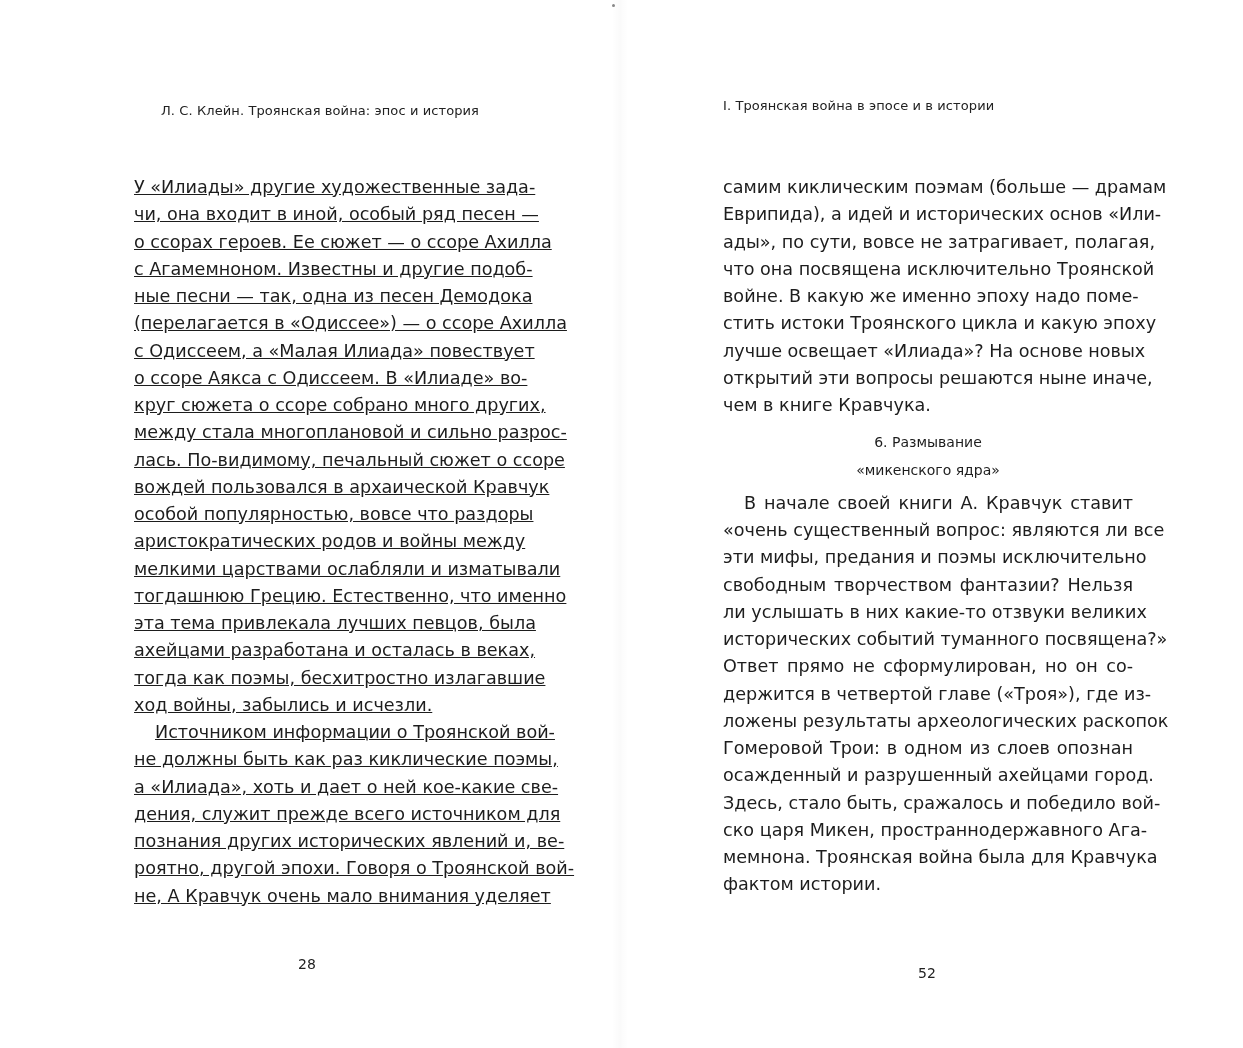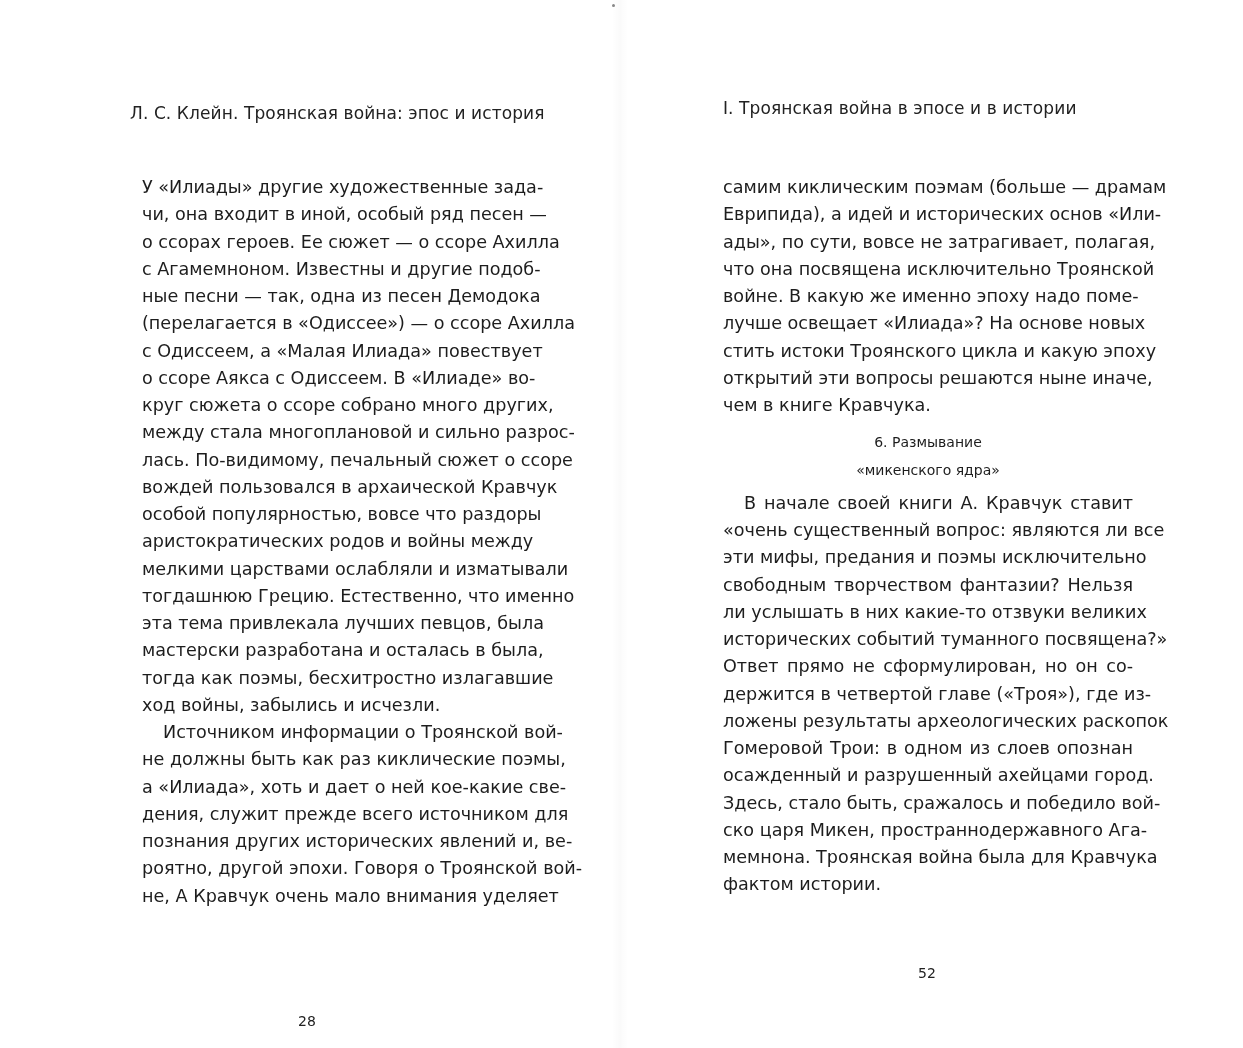--- a/index.html
+++ b/index.html
@@ -10,39 +10,39 @@
   .spread { position: absolute; inset: 0; }
   .page { position: absolute; top: 0; height: 1048px; }
   .page.left { left: 0; width: 620px; }
   .page.right { left: 620px; width: 623px; }
   .gutter {
     position: absolute; left: 612px; top: 0; width: 16px; height: 1048px;
     background: linear-gradient(to right, rgba(0,0,0,0) 0%, rgba(0,0,0,0.02) 50%, rgba(0,0,0,0) 100%);
   }
   .spine-mark { position: absolute; left: 612px; top: 4px; width: 3px; height: 3px; background: #888; border-radius: 50%; }
   .running-head {
-    position: absolute; font-size: 17px; letter-spacing: 0.1px; white-space: nowrap; color: #222;
+    position: absolute; font-size: 13px; letter-spacing: 0.1px; white-space: nowrap; color: #222;
   }
   .left .running-head { left: 130px; top: 103px; width: 380px; text-align: center; }
   .right .running-head { left: 103px; top: 98px; width: 410px; text-align: left; }
   .textblock { position: absolute; font-size: 17.6px; line-height: 27.25px; }
-  .left .textblock { left: 142px; top: 174px; width: 381px; }
+  .left .textblock { left: 134px; top: 174px; width: 381px; text-decoration: underline; }
   .right .textblock { left: 103px; top: 174px; width: 410px; }
   .line {
     display: block; white-space: nowrap; text-align: justify; text-align-last: justify;
     height: 27.25px; overflow: visible;
   }
   .line.last { text-align-last: left; }
   .line.indent { padding-left: 21px; }
   .line.center { text-align: center; text-align-last: center; }
   .heading .line { font-size: 14px; }
   .gap-head-top { height: 10px; }
   .gap-head-bottom { height: 6px; }
   .page-number { position: absolute; font-size: 14px; color: #222; }
-  .left .page-number { left: 298px; top: 1013px; }
+  .left .page-number { left: 298px; top: 956px; }
   .right .page-number { left: 298px; top: 965px; }
 </style>
 </head>
 <body>
 
 <div class="spread">
   <div class="gutter"></div>
   <div class="spine-mark"></div>
 
   <section class="page left">
@@ -59,21 +59,21 @@
           <span class="line">о ссоре Аякса с Одиссеем. В «Илиаде» во-</span>
           <span class="line">круг сюжета о ссоре собрано много других,</span>
           <span class="line">между стала многоплановой и сильно разрос-</span>
           <span class="line">лась. По-видимому, печальный сюжет о ссоре</span>
           <span class="line">вождей пользовался в архаической Кравчук</span>
           <span class="line">особой популярностью, вовсе что раздоры</span>
           <span class="line">аристократических родов и войны между</span>
           <span class="line">мелкими царствами ослабляли и изматывали</span>
           <span class="line">тогдашнюю Грецию. Естественно, что именно</span>
           <span class="line">эта тема привлекала лучших певцов, была</span>
-          <span class="line">мастерски разработана и осталась в была,</span>
+          <span class="line">ахейцами разработана и осталась в веках,</span>
           <span class="line">тогда как поэмы, бесхитростно излагавшие</span>
           <span class="line last">ход войны, забылись и исчезли.</span>
         </div>
         <div>
           <span class="line indent">Источником информации о Троянской вой-</span>
           <span class="line">не должны быть как раз киклические поэмы,</span>
           <span class="line">а «Илиада», хоть и дает о ней кое-какие све-</span>
           <span class="line">дения, служит прежде всего источником для</span>
           <span class="line">познания других исторических явлений и, ве-</span>
           <span class="line">роятно, другой эпохи. Говоря о Троянской вой-</span>
@@ -85,22 +85,22 @@
 
   <section class="page right">
     <div class="running-head">I. Троянская война в эпосе и в истории</div>
     <div class="textblock" id="right-text">
         <div>
           <span class="line">самим киклическим поэмам (больше — драмам</span>
           <span class="line">Еврипида), а идей и исторических основ «Или-</span>
           <span class="line">ады», по сути, вовсе не затрагивает, полагая,</span>
           <span class="line">что она посвящена исключительно Троянской</span>
           <span class="line">войне. В какую же именно эпоху надо поме-</span>
+          <span class="line">стить истоки Троянского цикла и какую эпоху</span>
           <span class="line">лучше освещает «Илиада»? На основе новых</span>
-          <span class="line">стить истоки Троянского цикла и какую эпоху</span>
           <span class="line">открытий эти вопросы решаются ныне иначе,</span>
           <span class="line last">чем в книге Кравчука.</span>
         </div>
         <div class="gap-head-top"></div>
         <div class="heading">
           <span class="line center">6. Размывание</span>
           <span class="line center">«микенского ядра»</span>
         </div>
         <div class="gap-head-bottom"></div>
         <div>

